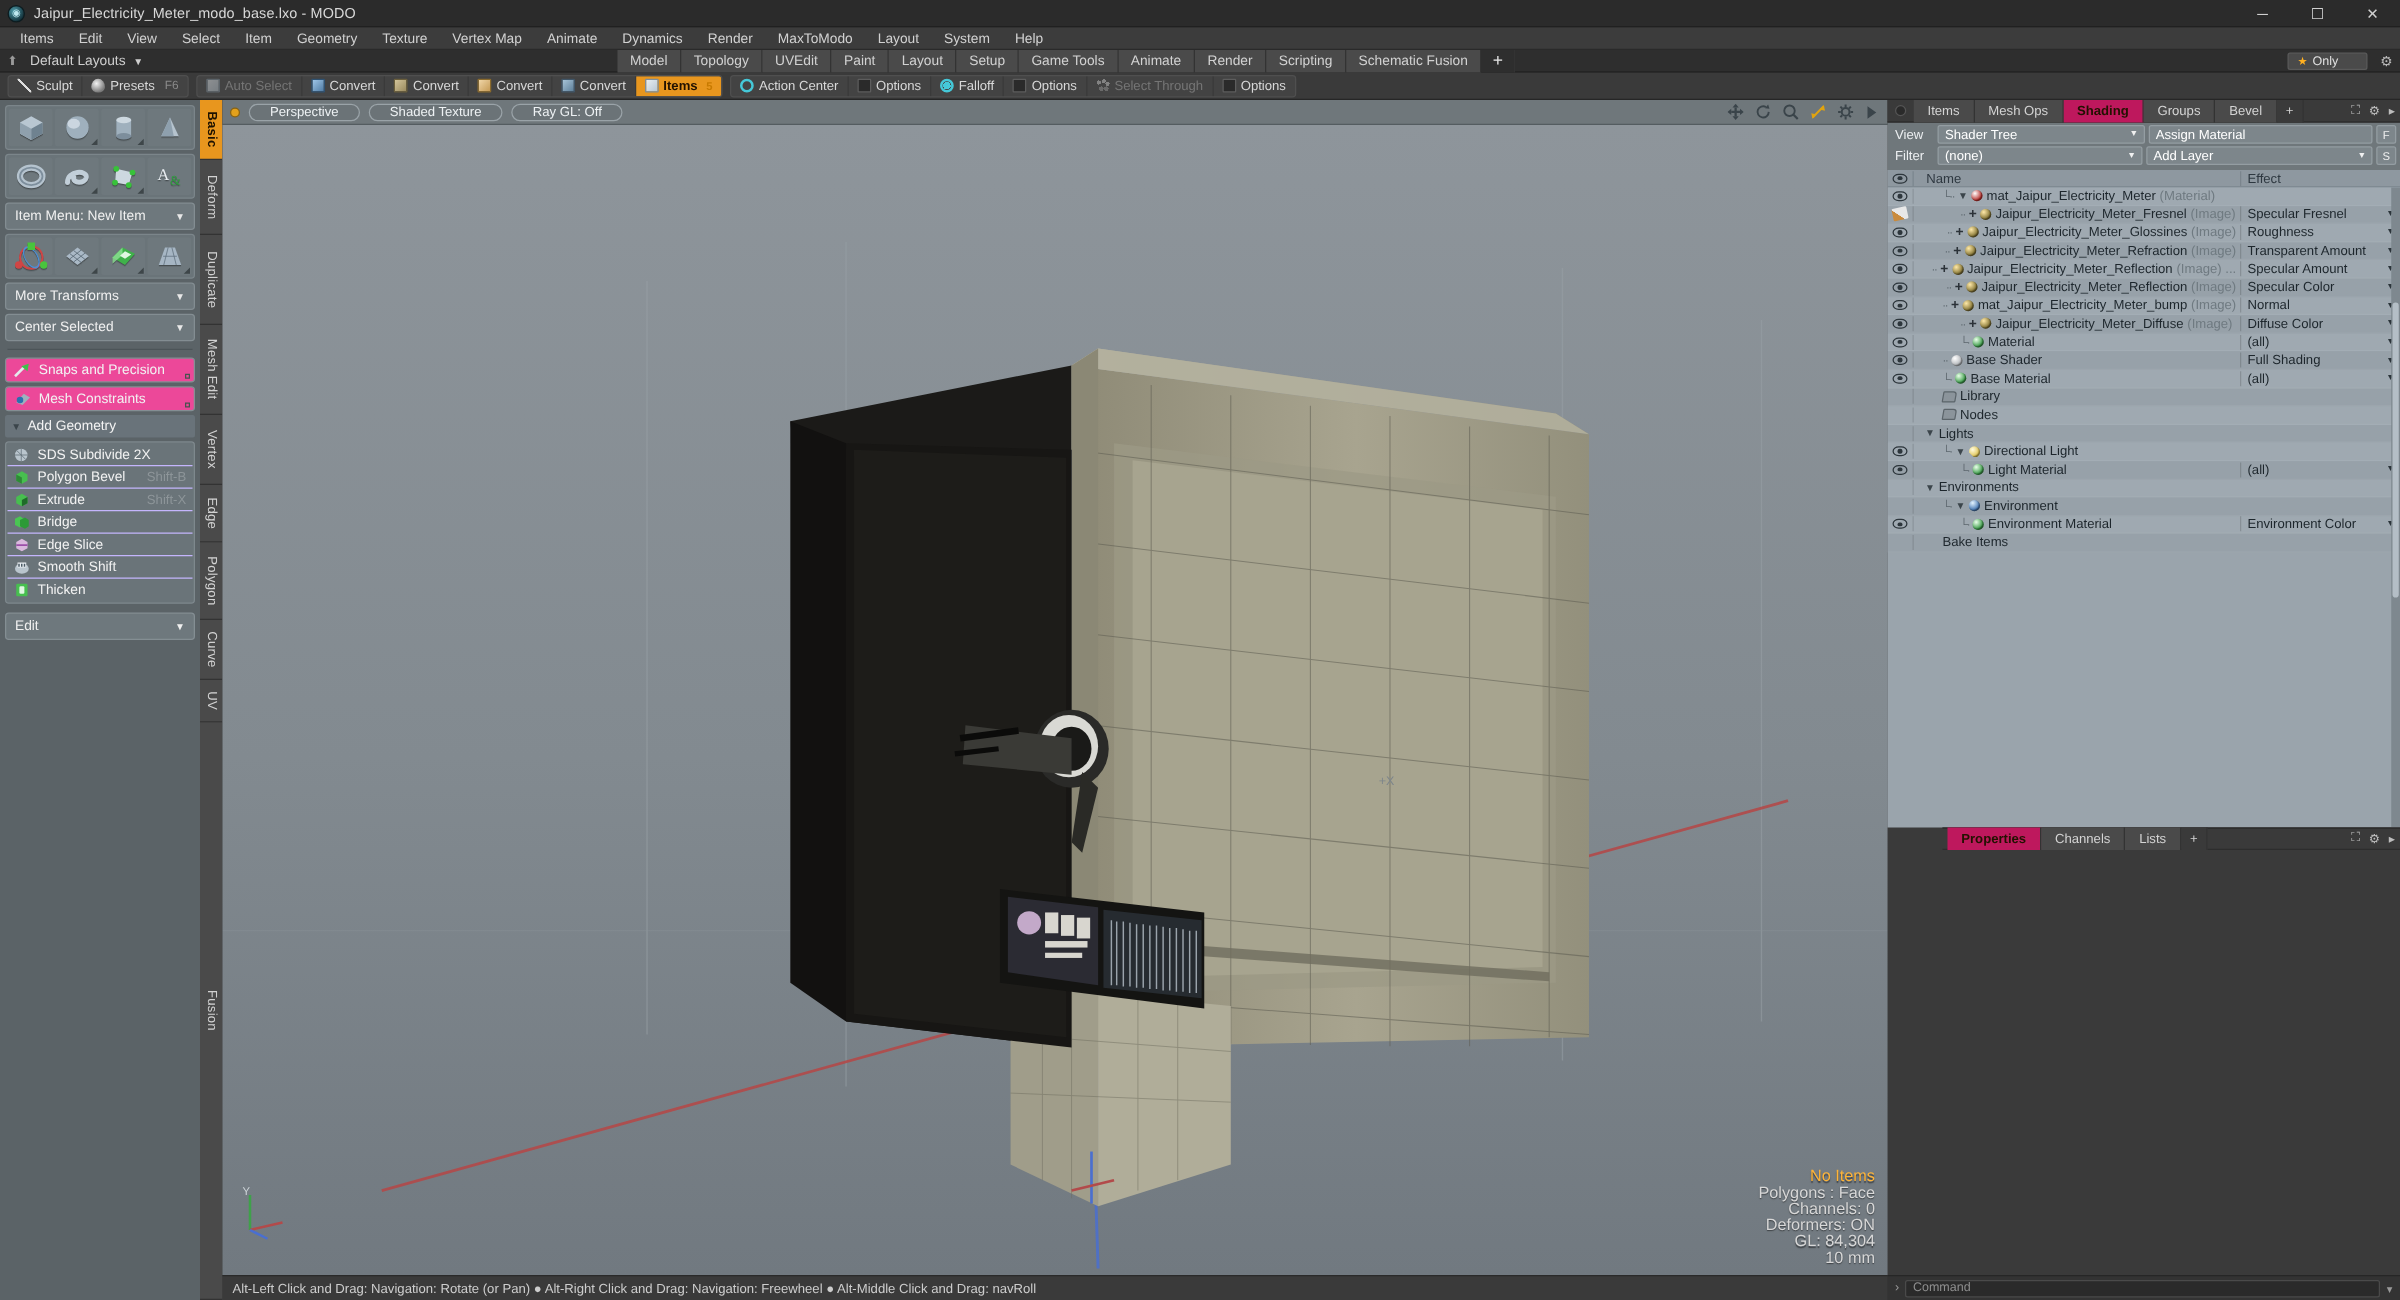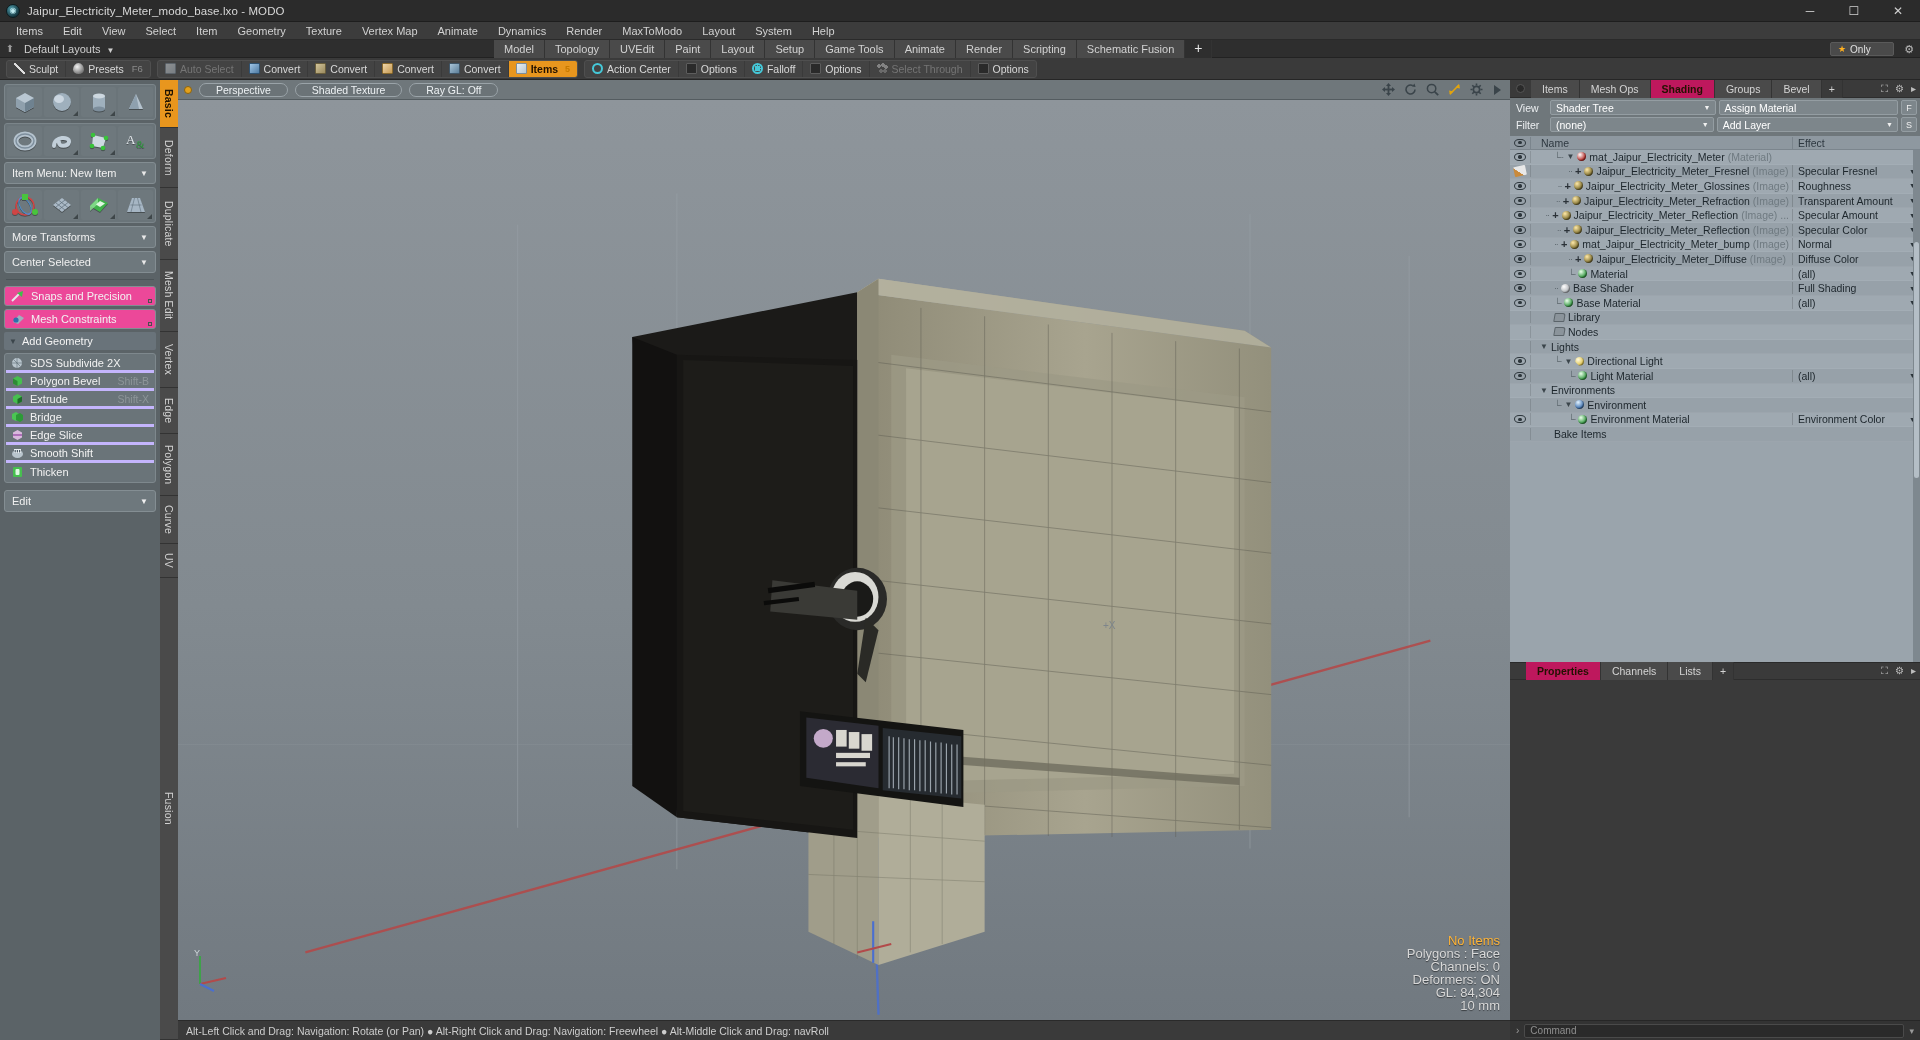--- a/index.html
+++ b/index.html
@@ -84,21 +84,21 @@
       display:flex; align-items:center; padding:0 7px; font-size:11px; color:#f0f0f0; }
   .lp-drop .caret { margin-left:auto; font-size:8px; color:#e8e8e8; }
   .lp-sep { height:1px; background:#4c5458; margin:3px 2px; }
   .lp-row { height:20px; background:#ec4899; border:1px solid #848e93; border-radius:3px;
       display:flex; align-items:center; gap:6px; padding:0 6px; font-size:11px; color:#f2f2f2; position:relative; }
   .lp-row .mini { position:absolute; right:3px; bottom:2px; width:4px; height:4px; border:1px solid #49524f; }
   .lp-head { height:18px; display:flex; align-items:center; gap:5px; font-size:11px; color:#f4f4f4;
       background:#69737a; border-radius:2px; padding:0 5px; }
   .lp-list { background:#6a7479; border:1px solid #7e888d; border-radius:3px; padding:1px; }
   .lp-item { height:18px; display:flex; align-items:center; gap:6px; padding:0 5px; font-size:11px;
-      color:#f2f2f2; border-bottom:3px solid #c4b5fd; }
+      color:#f2f2f2; border-bottom:1px solid #c4b5fd; }
   .lp-item:last-child { border-bottom:none; }
   .lp-item .sc { margin-left:auto; color:#8d9599; font-size:10.5px; }
   .lp-edit { height:22px; background:#6e787d; border:1px solid #848e93; border-radius:3px;
       display:flex; align-items:center; padding:0 7px; font-size:11px; color:#f0f0f0; margin-top:4px; }
   .lp-edit .caret { margin-left:auto; font-size:8px; }
 
   .vtabs { width:18px; flex:0 0 18px; background:#3c3c3c; display:flex; flex-direction:column; }
   .vtab { flex:0 0 auto; writing-mode:vertical-rl; text-orientation:mixed; font-size:10.5px;
      color:#d2d2d2; background:#4a4a4a; border-bottom:1px solid #333; padding:9px 0;
      display:flex; align-items:center; justify-content:center; letter-spacing:.2px; }
@@ -175,21 +175,21 @@
      border-radius:1px 3px 1px 1px; transform:skewX(-10deg); }
   .eye { width:12px; height:8px; border-radius:50% / 60%; border:1.2px solid #2d363c; display:flex;
      align-items:center; justify-content:center; }
   .eye i { width:3.5px; height:3.5px; border-radius:50%; background:#2d363c; display:block; }
   .brush { width:12px; height:10px; background:linear-gradient(45deg,#c98a3c 40%,#e8e8e8 42%);
      transform:rotate(-12deg); border-radius:1px; }
   .tscroll { position:absolute; right:0; top:14px; bottom:0; width:7px; background:#7e888f; }
   .tscroll i { position:absolute; top:18%; left:1px; right:1px; height:46%; background:#b4bec6; border-radius:3px; display:block; }
 
   .props-tabs { height:18px; flex:0 0 18px; display:flex; align-items:center; background:#3a3a3a;
-     padding-left:16px; position:relative; border-top:1px solid #2a2a2a; border-bottom:1px solid #2d2d2d; }
+     padding-left:4px; position:relative; border-top:1px solid #2a2a2a; border-bottom:1px solid #2d2d2d;margin-left:44px; }
   .props-body { height:340px; flex:0 0 340px; background:#3a3a3a; }
   .cmdbar { height:20px; flex:0 0 20px; background:#333; display:flex; align-items:center; gap:5px;
      padding:0 6px; border-top:1px solid #262626; }
   .cmdbar .arw { font-size:10px; color:#9a9a9a; }
   .cmd-input { flex:1 1 auto; height:14px; background:#2a2a2a; border:1px solid #4a4a4a; border-radius:2px;
      font-size:10px; color:#8e8e8e; display:flex; align-items:center; padding:0 5px; }
   .cmd-caret { font-size:9px; color:#9a9a9a; }
 </style>
 </head>
 <body>

